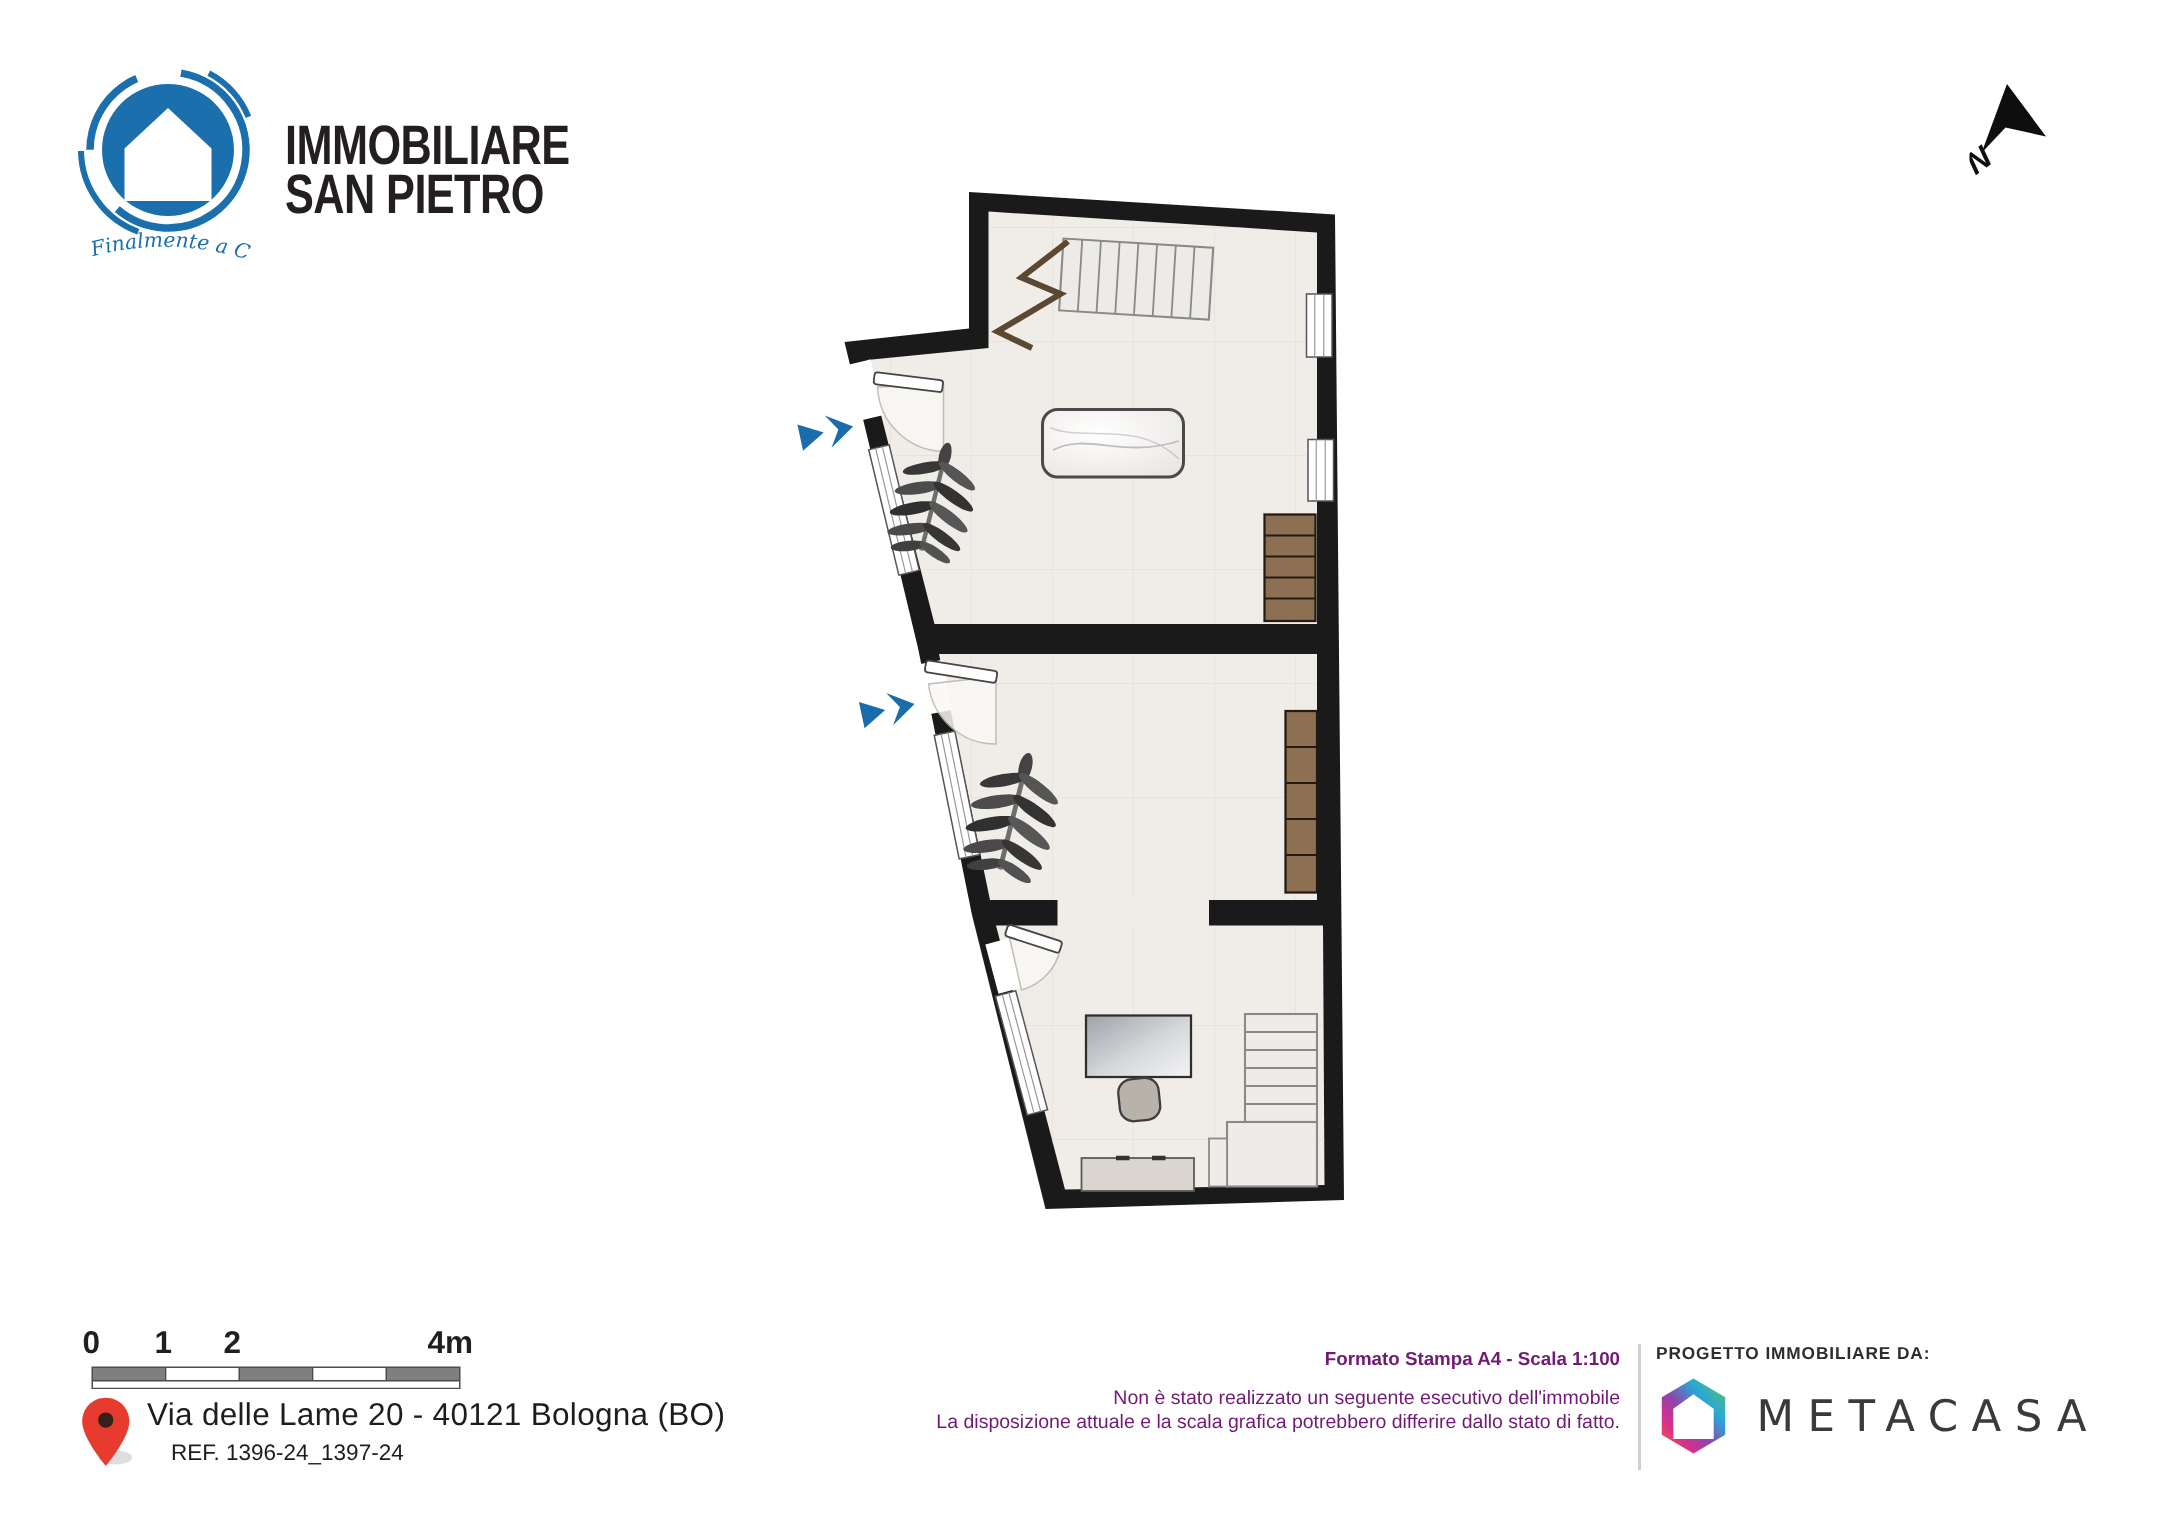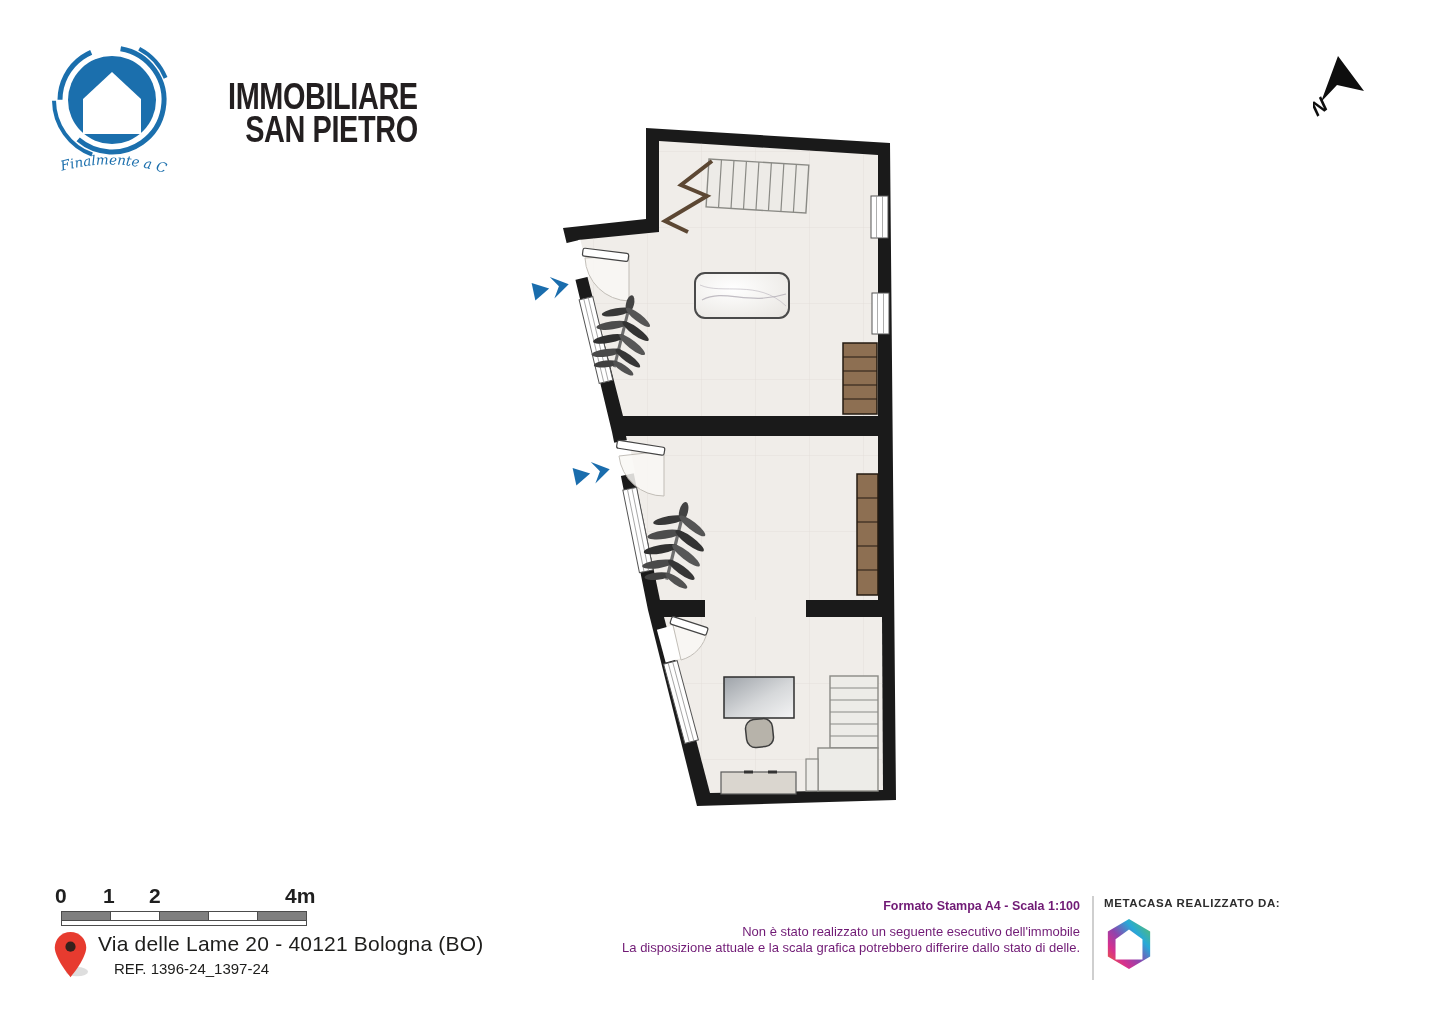--- a/index.html
+++ b/index.html
@@ -5,21 +5,21 @@
   * { margin:0; padding:0; box-sizing:border-box; }
   html,body { background:#fff; }
   .page {
     position:relative; width:1440px; height:1017px; background:#fff;
     font-family:"Liberation Sans", sans-serif; overflow:hidden;
   }
 
   
   .brand { position:absolute; left:52px; top:38px; display:flex; align-items:flex-start; }
   .brand-mark { width:138px; height:150px; }
-  .brand-text { margin-left:38px; padding-top:42px;text-align:right; }
+  .brand-text { padding-top:42px; }
   .brand-line {
     font-size:37px; font-weight:800; color:#231f20; letter-spacing:-0.5px;
     line-height:33px; transform:scaleX(.78); transform-origin:left center; white-space:nowrap;
   }
 
   
   .north { position:absolute; left:1313px; top:54px; width:64px; height:68px; }
 
   
   .plan { position:absolute; left:520px; top:110px; width:400px; height:710px; }
@@ -240,37 +240,38 @@
     </svg>
     <div class="addr-text">
       <div class="addr-line1">Via delle Lame 20 - 40121 Bologna (BO)</div>
       <div class="addr-ref">REF. 1396-24_1397-24</div>
     </div>
   </div>
 
   <div class="printinfo">
     <div class="pi-title">Formato Stampa A4 - Scala 1:100</div>
     <div>Non è stato realizzato un seguente esecutivo dell'immobile</div>
-    <div>La disposizione attuale e la scala grafica potrebbero differire dallo stato di delle.</div>
+    <div>La disposizione attuale e la scala grafica potrebbero differire dallo stato di fatto.</div>
   </div>
 
   <div class="vdiv"></div>
 
   <div class="credits">
-    <div class="cr-head">METACASA REALIZZATO DA:</div>
+    <div class="cr-head">PROGETTO IMMOBILIARE DA:</div>
     <div class="cr-row">
       <svg class="cr-hex" viewBox="0 0 52 56">
         <defs>
           <linearGradient id="hexG" x1="1" y1="0" x2="0" y2="1">
             <stop offset="0" stop-color="#62c152"></stop>
             <stop offset="0.3" stop-color="#27a9d8"></stop>
             <stop offset="0.55" stop-color="#8e44ad"></stop>
             <stop offset="0.75" stop-color="#d6308f"></stop>
             <stop offset="1" stop-color="#f26822"></stop>
           </linearGradient>
         </defs>
         <path d="M26,2 L48,15 L48,41 L26,54 L4,41 L4,15 Z" fill="url(#hexG)"></path>
         <path d="M26,13 L40,23 L40,44 L12,44 L12,23 Z" fill="#ffffff"></path>
       </svg>
+      <span class="cr-name">METACASA</span>
     </div>
   </div>
 
 </div>
 
 </body></html>

